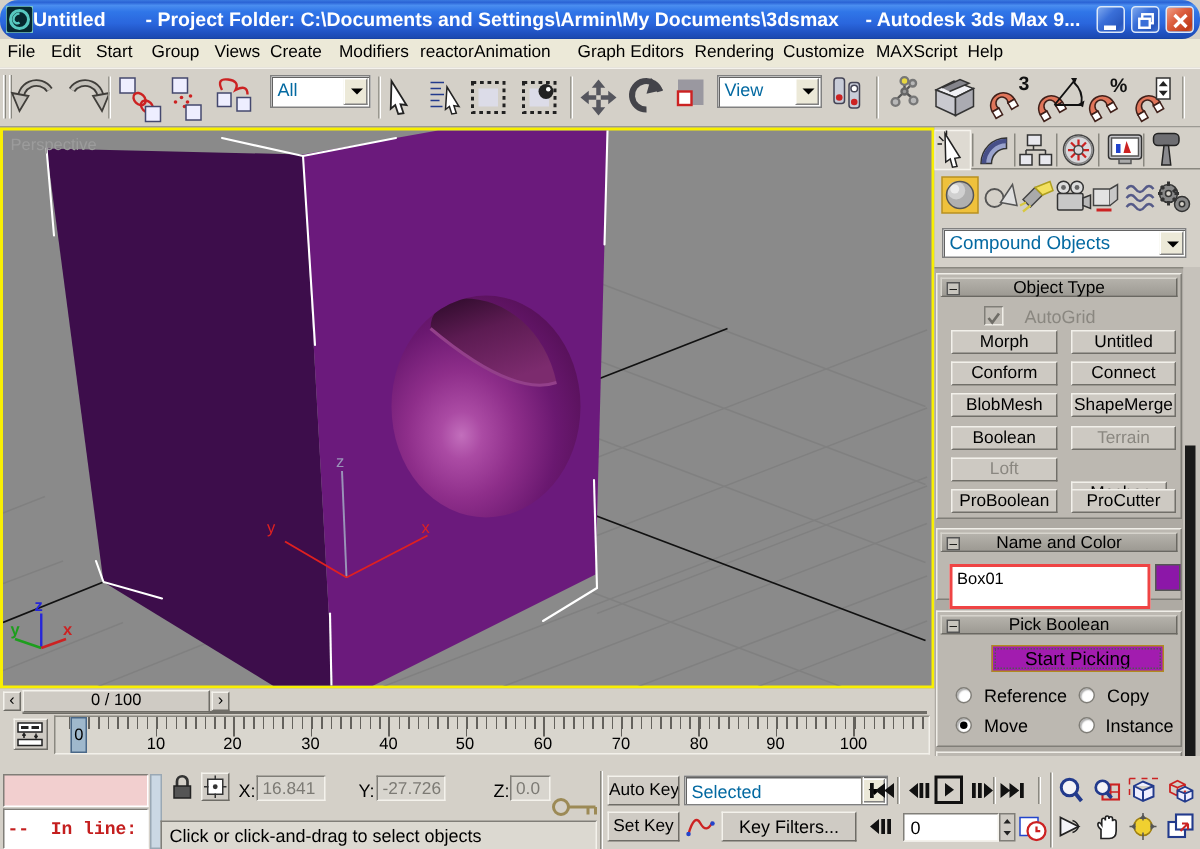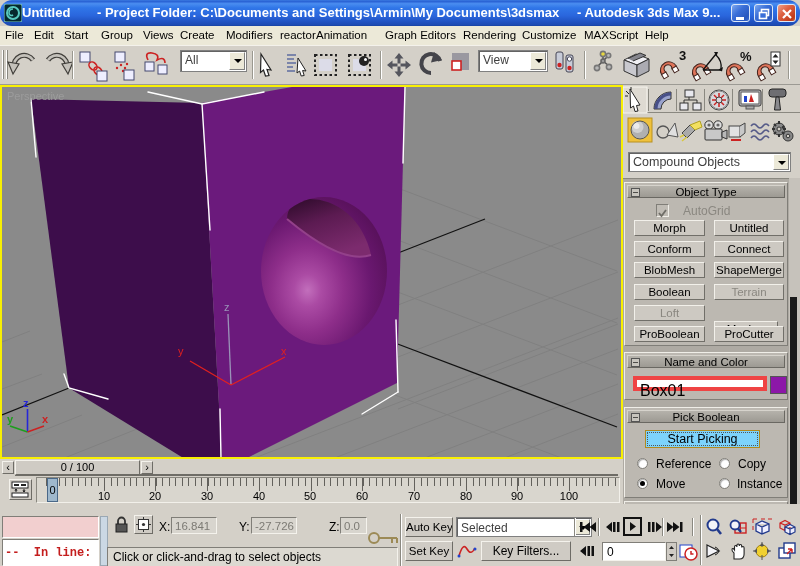--- a/index.html
+++ b/index.html
@@ -14,21 +14,21 @@
 .winbtn.red { background:linear-gradient(135deg,#f0a088 0%,#dd6142 40%,#c03a18 85%,#d56a3a 100%); }
 .winbtn svg { position:absolute; left:0; top:0; }
 
 #menubar { left:0; top:26px; width:800px; height:19px; background:#ECE9D8; }
 #menubar span { position:absolute; top:3px; font-size:11.5px; color:#000; }
 
 #toolbar { left:0; top:45px; width:800px; height:40px; background:#D4D0C8;
   border-top:1px solid #f4f2ec; border-bottom:1px solid #9c9a94; }
 .tsep { top:5px; width:2px; height:28px; border-left:1px solid #9a988f; border-right:1px solid #fff; }
 .combo { background:#fff; border:1px solid #808080; box-shadow:inset 1px 1px 0 #404040d0; }
-.combo .cbtxt { position:absolute; left:4px; top:2px; font-size:12px; color:#404040;text-align:right; }
+.combo .cbtxt { position:absolute; left:4px; top:2px; font-size:12px; color:#0369a1;text-align:right; }
 .combo .cbbtn { position:absolute; right:1px; top:1px; bottom:1px; width:16px; background:#ECE9D8;
   border:1px solid; border-color:#fff #808080 #808080 #fff; }
 .cbbtn:after { content:""; position:absolute; left:4px; top:6px; border:4px solid transparent; border-top-color:#000; }
 
 #viewport { left:0; top:85px; width:623px; height:374px; border:2px solid #f8ef02; background:#8A8A8A; }
 
 #cmdpanel { left:623px; top:85px; width:177px; height:427px; background:#D4D0C8; }
 .rollout { position:absolute; left:1px; width:164px; border:1px solid; border-color:#f0eee8 #807e78 #807e78 #f0eee8; background:#BCB8B1; }
 .rhead { position:relative; margin:2px; height:13px; background:linear-gradient(180deg,#B5B2AB,#9d9a93); border:1px solid; border-color:#d6d3cc #6a6862 #6a6862 #d6d3cc; font-size:11.5px; text-align:center; color:#000; line-height:13px; }
 .rhead .minus { position:absolute; left:3px; top:2px; width:9px; height:9px; background:#c8c5be; border:1px solid #555; font-size:9px; line-height:7px; text-align:center; }
@@ -389,27 +389,27 @@
       <div class="pbtn" style="left:9px;top:101px;width:71px">Boolean</div>
         <div class="pbtn dis" style="left:89px;top:101px;width:70px">Terrain</div>
       <div class="pbtn dis" style="left:9px;top:122px;width:71px">Loft</div>
         <div class="pbtn" style="left:89px;top:138px;width:64px">Mesher</div>
       <div class="pbtn" style="left:9px;top:143px;width:71px">ProBoolean</div>
         <div class="pbtn" style="left:89px;top:143px;width:70px">ProCutter</div>
     </div>
 
     <div class="rollout" style="top:267px;height:48px">
       <div class="rhead"><span class="minus">–</span>Name and Color</div>
-      <div class="abs" style="left:8px;top:23px;width:134px;height:15px;background:#fff;border:4px solid #ef4444;font-size:16px;padding:2px 0 0 3px">Box01</div>
+      <div class="abs" style="left:8px;top:23px;width:134px;height:30px;background:#fff;border:2px solid #ef4444;font-size:11px;padding:2px 0 0 3px">Box01</div>
       <div class="abs" style="left:145px;top:23px;width:17px;height:18px;background:#8C17A8;border:1px solid #555"></div>
     </div>
 
     <div class="rollout" style="top:322px;height:91px">
       <div class="rhead"><span class="minus">–</span>Pick Boolean</div>
-      <div class="abs" style="left:20px;top:22px;width:115px;height:18px;background:#7dd3fc;border:1px solid #b08a20;outline:1px dotted #555;outline-offset:-3px;font-size:12.5px;text-align:center;line-height:17px">Start Picking</div>
+      <div class="abs" style="left:36px;top:22px;width:115px;height:18px;background:#a21caf;border:1px solid #b08a20;outline:1px dotted #555;outline-offset:-3px;font-size:12.5px;text-align:center;line-height:17px">Start Picking</div>
       <div class="radio" style="left:12px;top:50px"></div>
         <div class="rlabel" style="left:31px;top:49px">Reference</div>
       <div class="radio" style="left:94px;top:50px"></div>
         <div class="rlabel" style="left:113px;top:49px">Copy</div>
       <div class="radio sel" style="left:12px;top:70px"></div>
         <div class="rlabel" style="left:31px;top:69px">Move</div>
       <div class="radio" style="left:94px;top:70px"></div>
         <div class="rlabel" style="left:112px;top:69px">Instance</div>
     </div>
 

